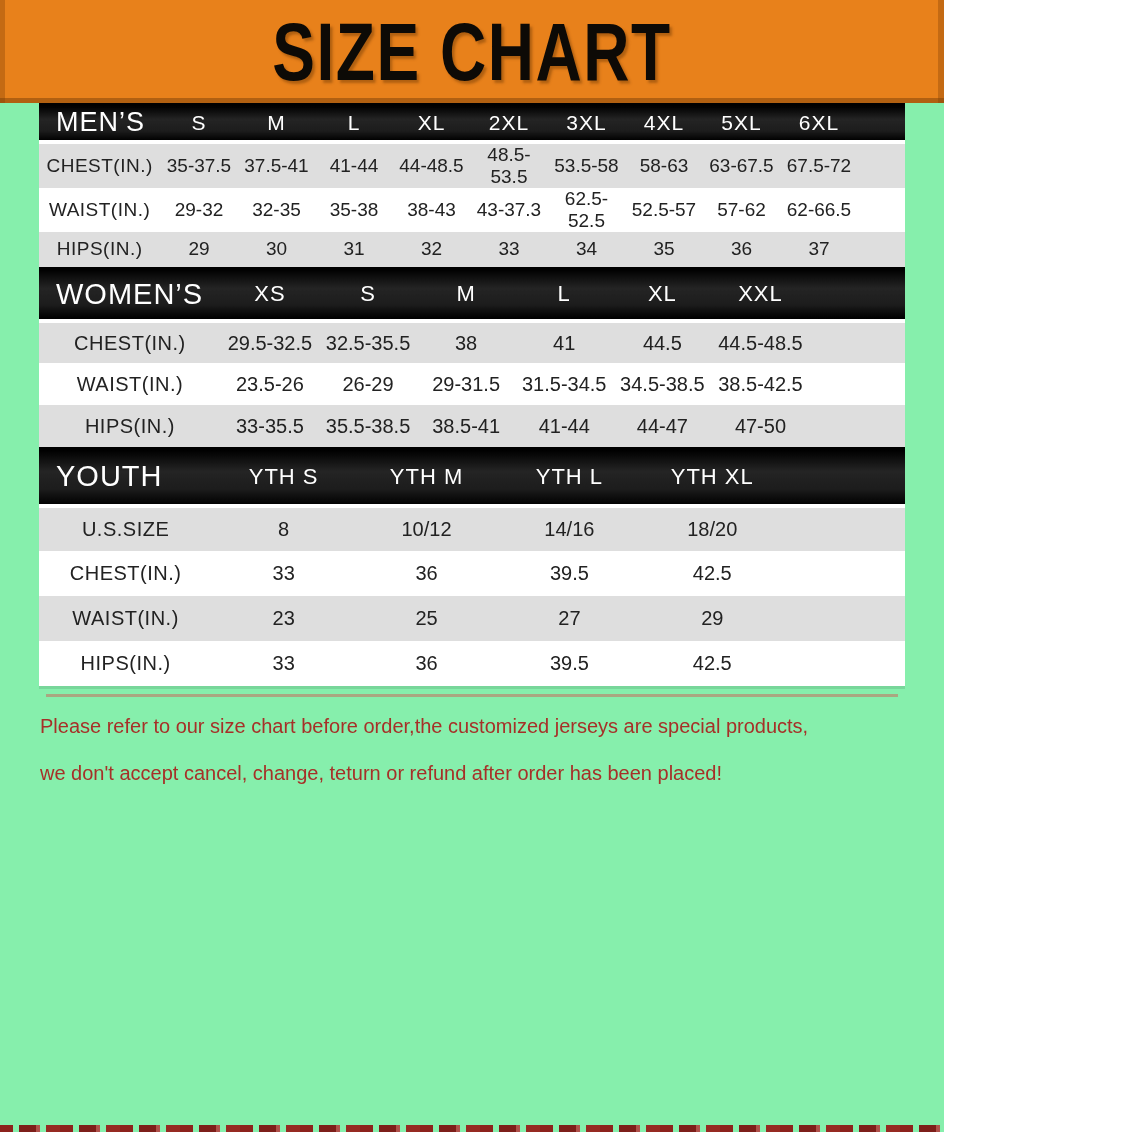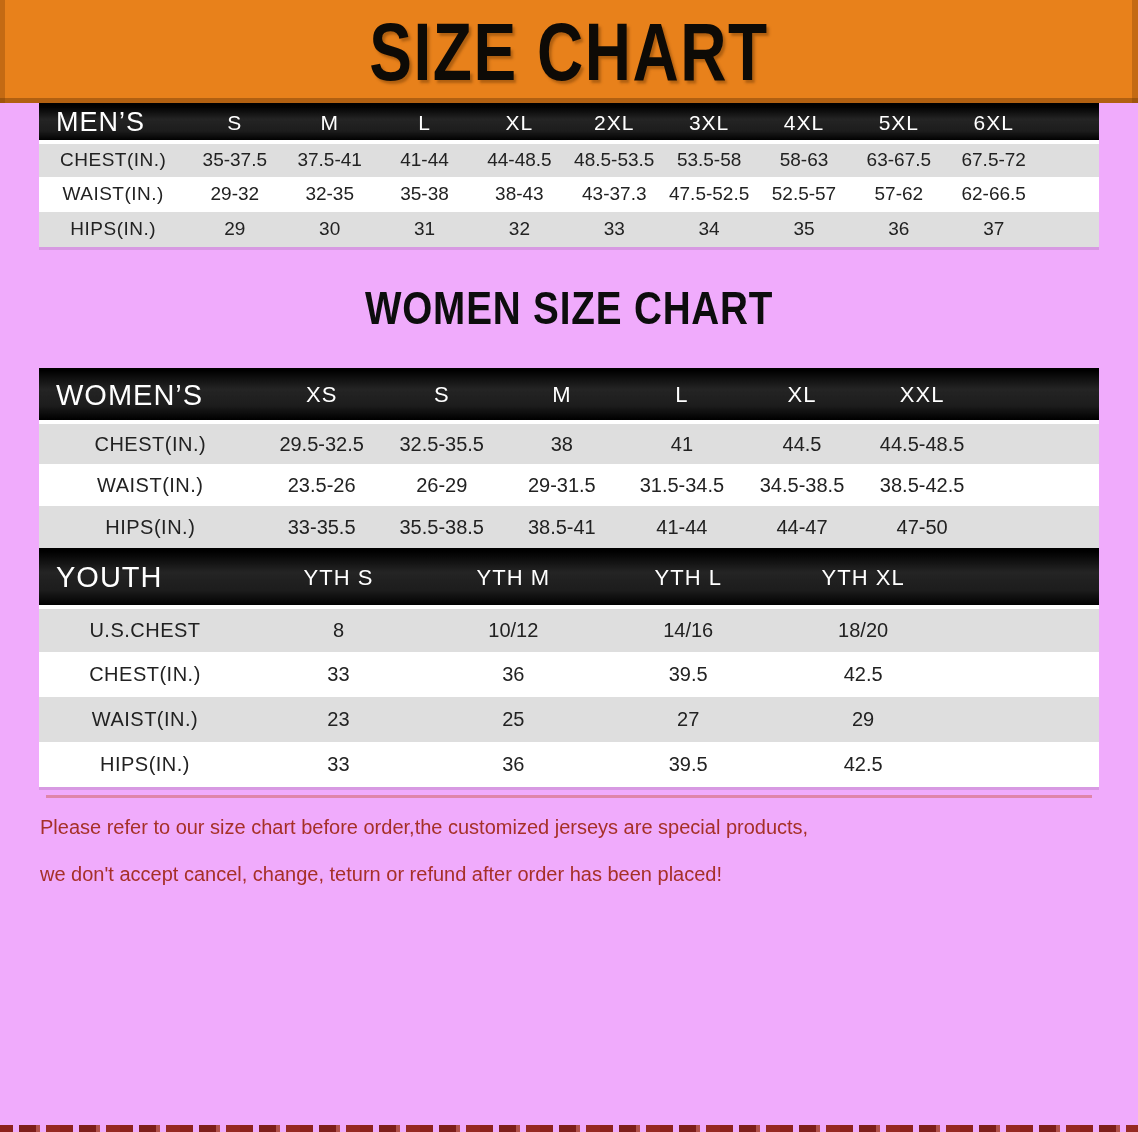--- a/index.html
+++ b/index.html
@@ -4,21 +4,21 @@
 <style>
   :root{
     --accent-orange:#e8811b;
     --bar-black:#161616;
     --row-gray:#dedede;
     --note-red:#a63028;
     --text-dark:#222222;
   }
   *{margin:0;padding:0;box-sizing:border-box;}
   body{background:#ffffff;font-family:"Liberation Sans",sans-serif;}
-  .page{width:1138px;height:1132px;position:relative;background:#f0abfc;overflow:hidden;}
+  .page{width:944px;height:1132px;position:relative;background:#86efac;overflow:hidden;}
 
   
   .banner{
     height:103px;background:var(--accent-orange);
     display:flex;align-items:center;justify-content:center;
     box-shadow:inset 0 -5px 0 rgba(122,63,8,.5),
                inset 5px 0 0 rgba(165,88,12,.55),
                inset -6px 0 0 rgba(165,88,12,.55);
   }
   .banner .big{
@@ -142,21 +142,21 @@
               <td class="r-val">67.5-72</td>
               <td></td>
             </tr>
             <tr>
               <td class="r-label">WAIST(IN.)</td>
               <td class="r-val">29-32</td>
               <td class="r-val">32-35</td>
               <td class="r-val">35-38</td>
               <td class="r-val">38-43</td>
               <td class="r-val">43-37.3</td>
-              <td class="r-val">47.5-52.5</td>
+              <td class="r-val">62.5-52.5</td>
               <td class="r-val">52.5-57</td>
               <td class="r-val">57-62</td>
               <td class="r-val">62-66.5</td>
               <td></td>
             </tr>
             <tr>
               <td class="r-label">HIPS(IN.)</td>
               <td class="r-val">29</td>
               <td class="r-val">30</td>
               <td class="r-val">31</td>
@@ -167,23 +167,20 @@
               <td class="r-val">36</td>
               <td class="r-val">37</td>
               <td></td>
             </tr>
           </tbody>
         </table>
     </div>
   </div>
 
   <div class="section t-women">
-    <div class="sec-title">
-      <span class="cond">WOMEN SIZE CHART</span>
-    </div>
     <div class="tbl-wrap">
       <table id="tbl-women" class="size-tbl">
           <colgroup>
             <col class="c-label">
             <col class="c-size">
             <col class="c-size">
             <col class="c-size">
             <col class="c-size">
             <col class="c-size">
             <col class="c-size">
@@ -253,21 +250,21 @@
               <th class="h-label">YOUTH</th>
               <th class="h-size">YTH S</th>
               <th class="h-size">YTH M</th>
               <th class="h-size">YTH L</th>
               <th class="h-size">YTH XL</th>
               <th class="h-size"></th>
             </tr>
           </thead>
           <tbody>
             <tr>
-              <td class="r-label">U.S.CHEST</td>
+              <td class="r-label">U.S.SIZE</td>
               <td class="r-val">8</td>
               <td class="r-val">10/12</td>
               <td class="r-val">14/16</td>
               <td class="r-val">18/20</td>
               <td></td>
             </tr>
             <tr>
               <td class="r-label">CHEST(IN.)</td>
               <td class="r-val">33</td>
               <td class="r-val">36</td>

